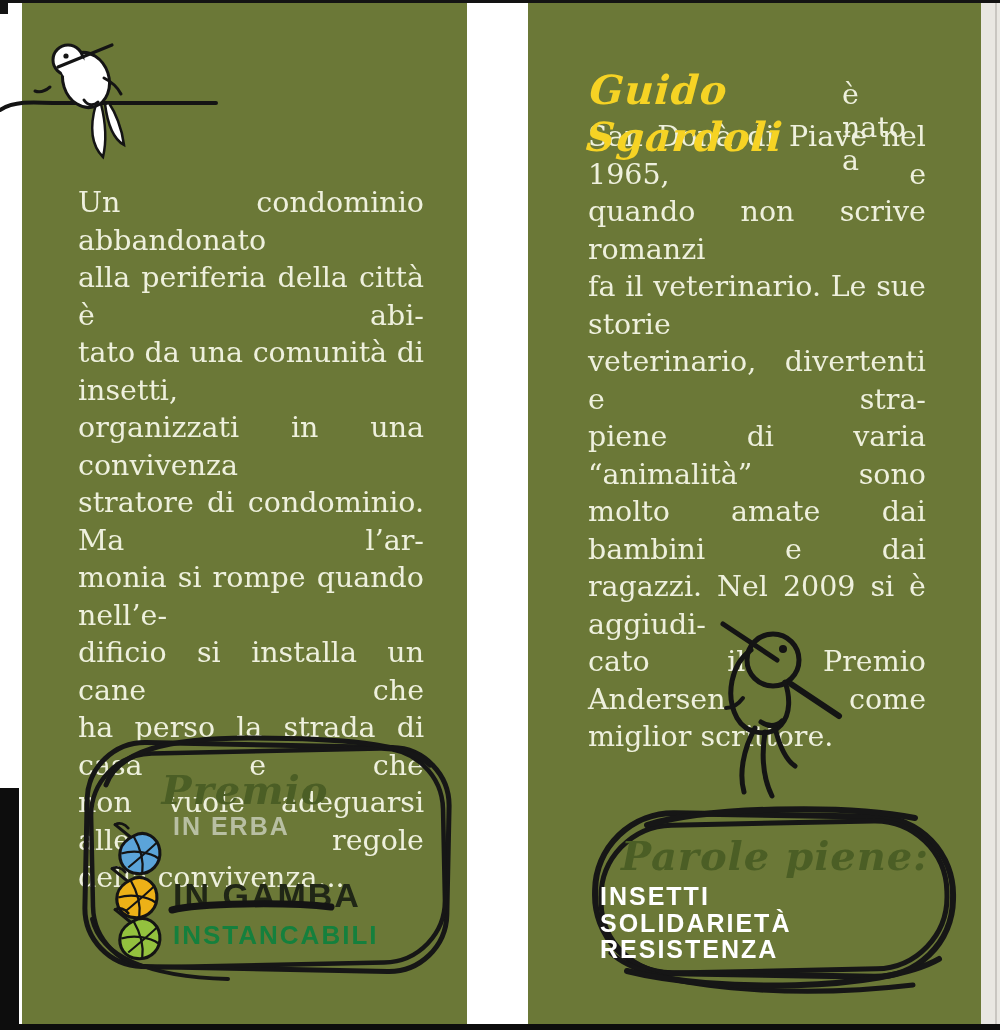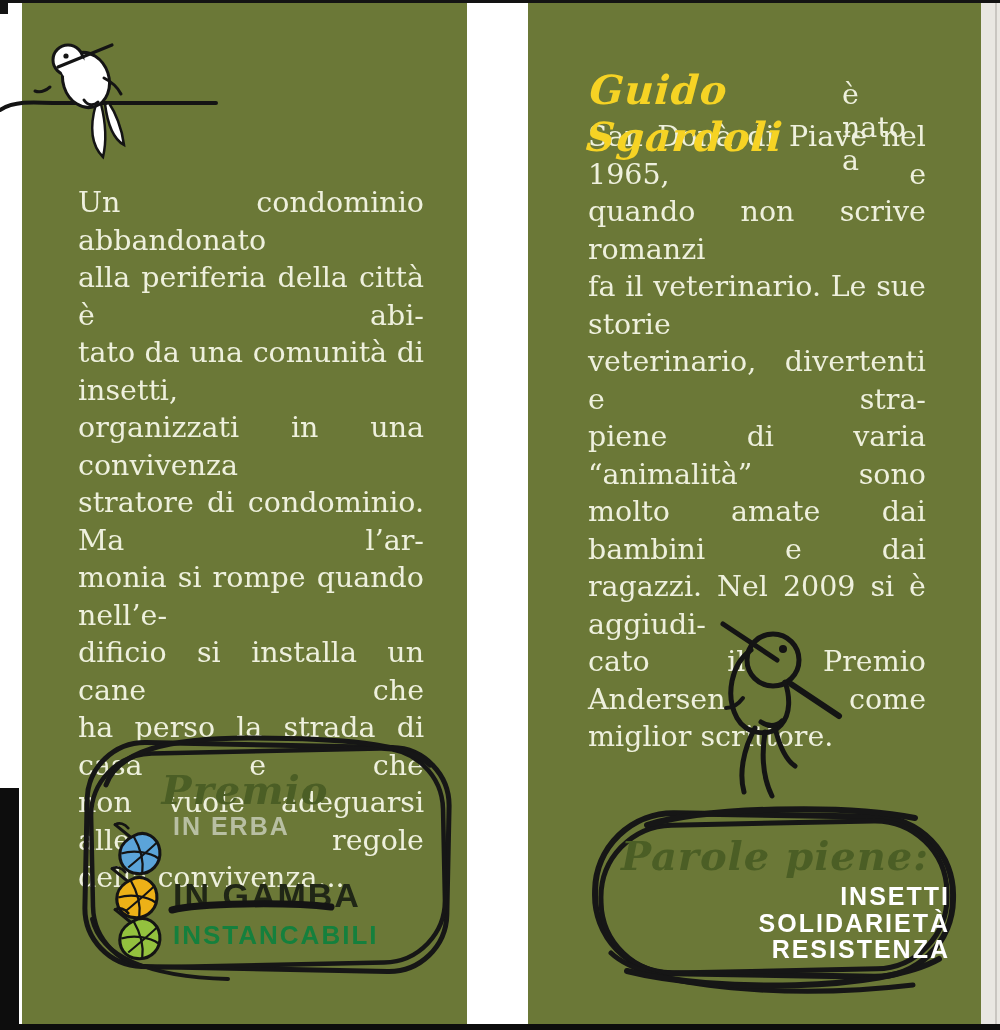--- a/index.html
+++ b/index.html
@@ -41,21 +41,21 @@
   .kw-title{left:600px;top:832px;width:350px;}
 
   .hand{font-family:"Liberation Sans",sans-serif;font-weight:700;letter-spacing:2px;}
   .level-label{position:absolute;left:173px;}
   .lbl-erba{top:812px;font-size:25px;color:#b8bfa2;}
   .lbl-gamba{top:876px;font-size:34px;color:#202616;}
   .lbl-instancabili{top:920px;font-size:26px;color:#15803d;}
 
   .kw-lines{position:absolute;left:600px;top:883px;width:350px;color:#ffffff;
             font-size:25px;line-height:26.5px;}
-  .kw-lines > div{text-align:right;}
+  .kw-lines > div{text-align:left;}
 
   .feather{position:absolute;width:54px;height:56px;}
   .feather-blue{left:110px;top:822px;}
   .feather-yellow{left:107px;top:866px;}
   .feather-green{left:110px;top:907px;}
 
   svg{display:block;}
 </style>
 </head>
 <body>

